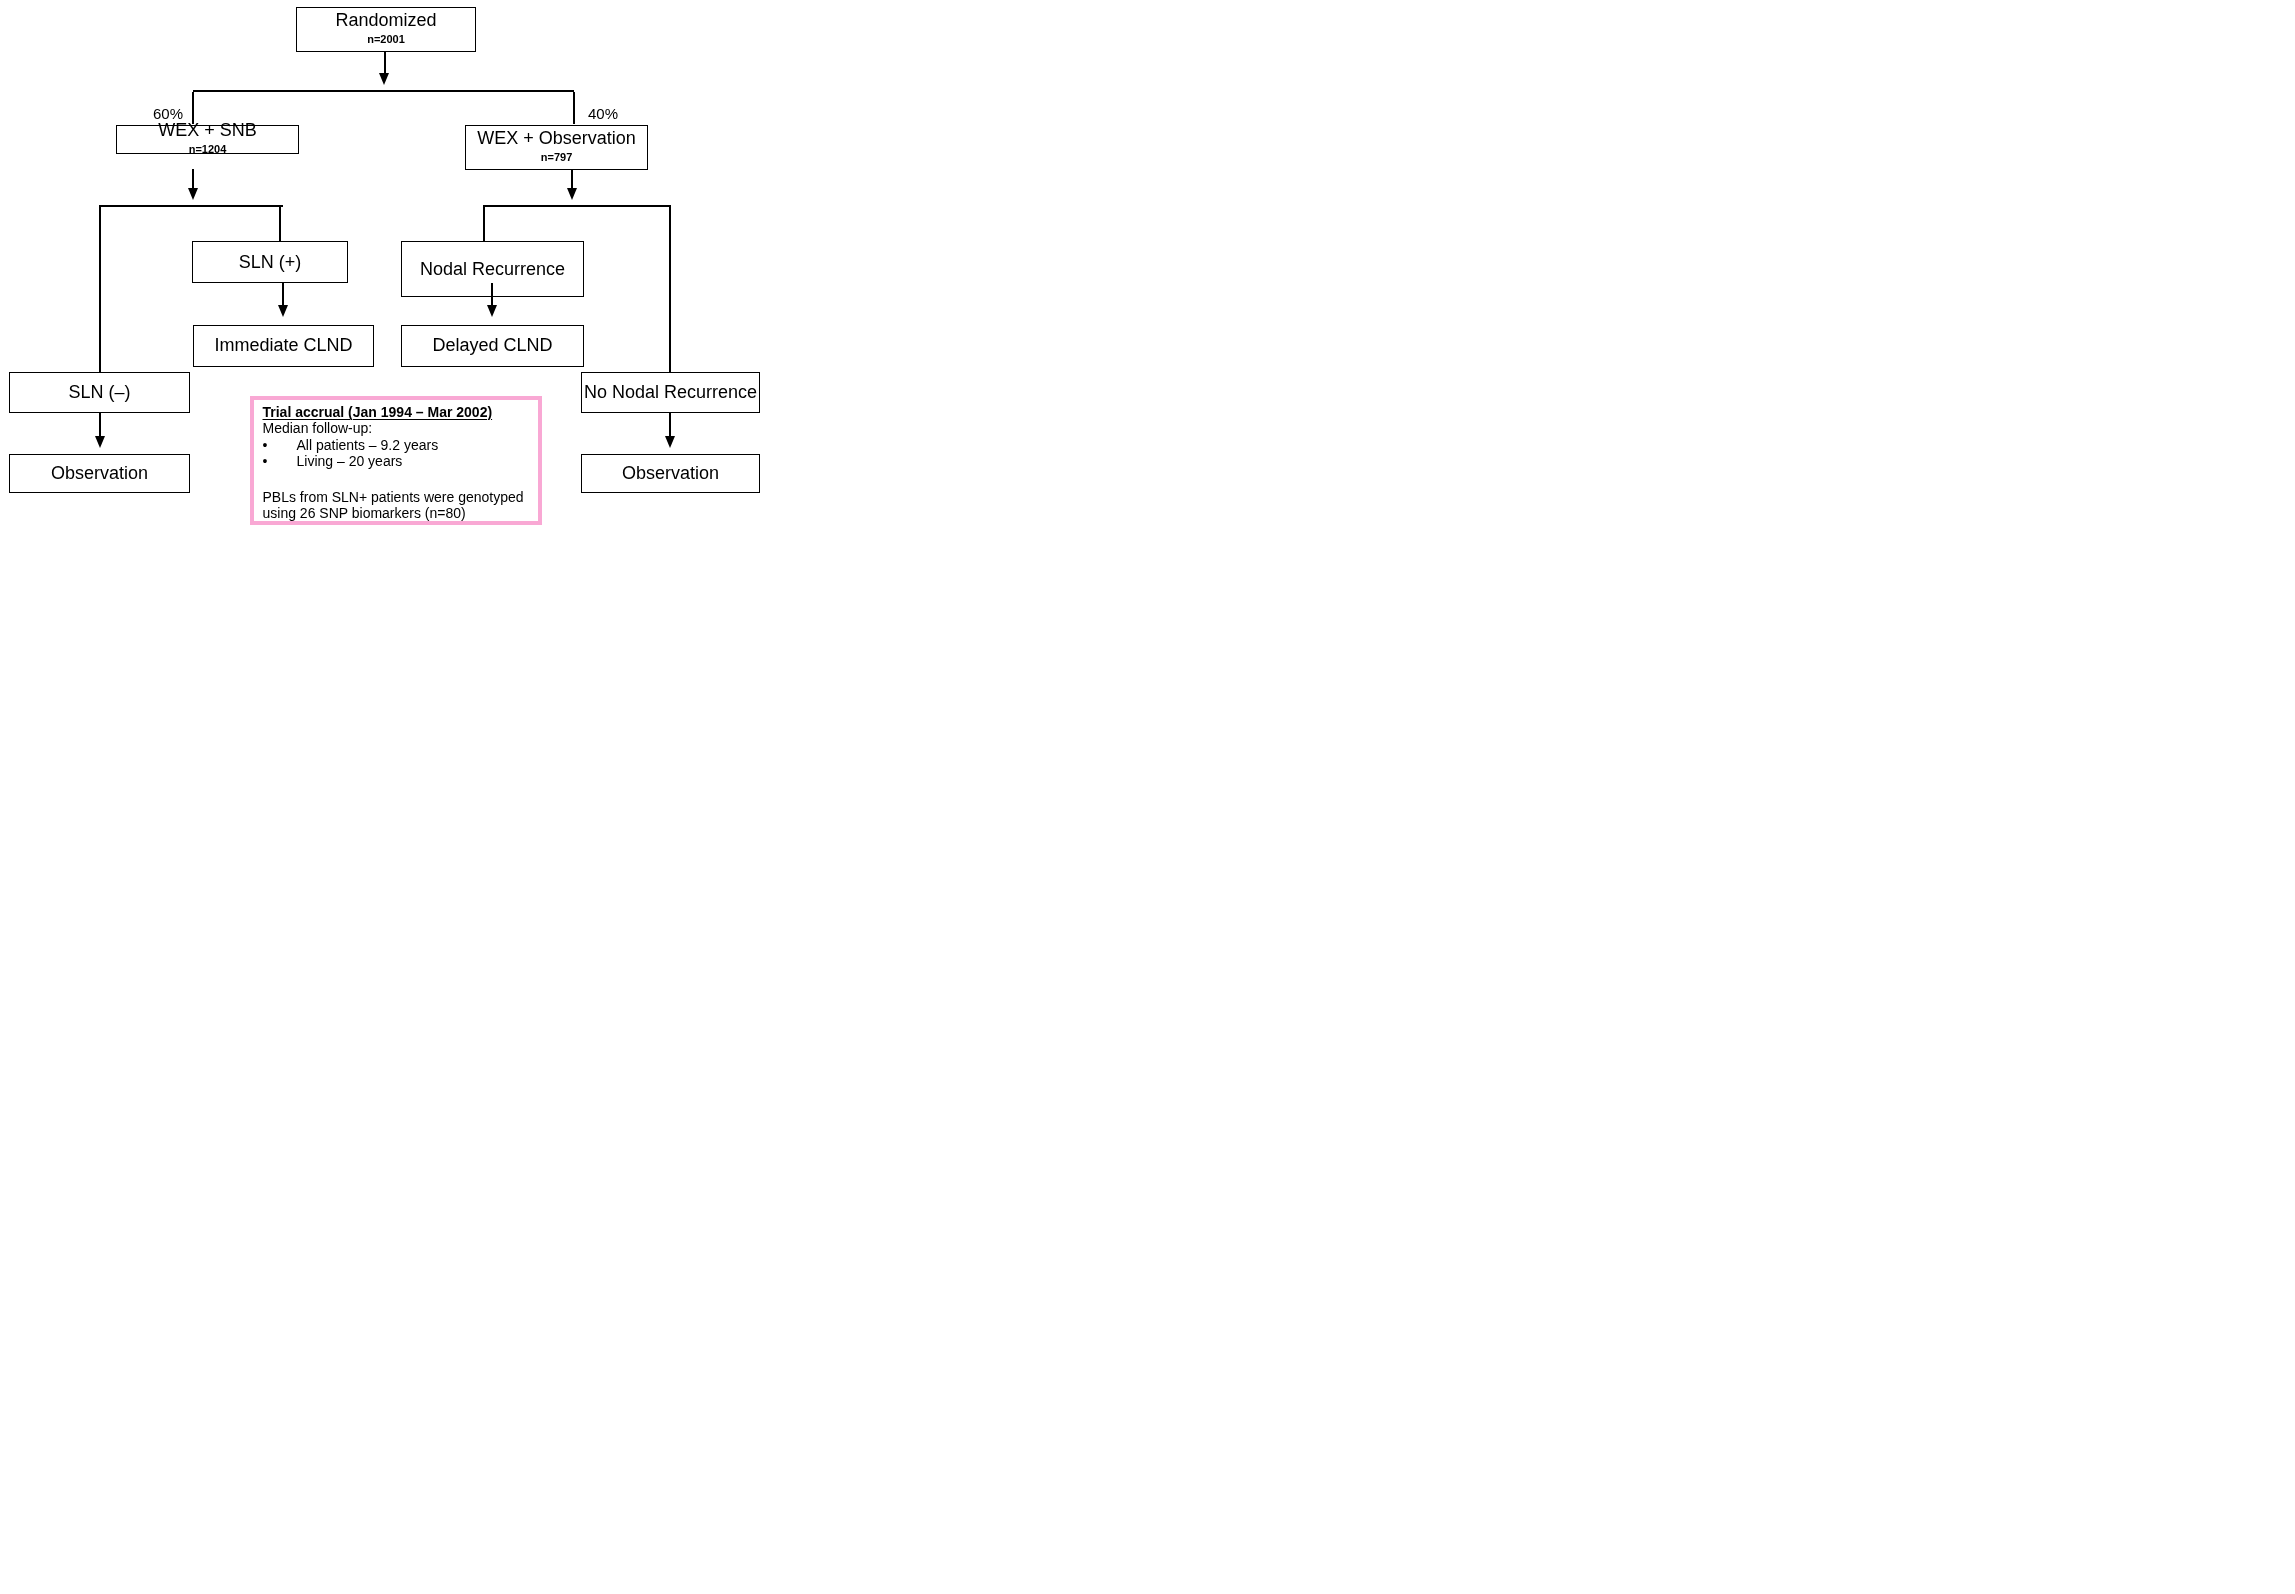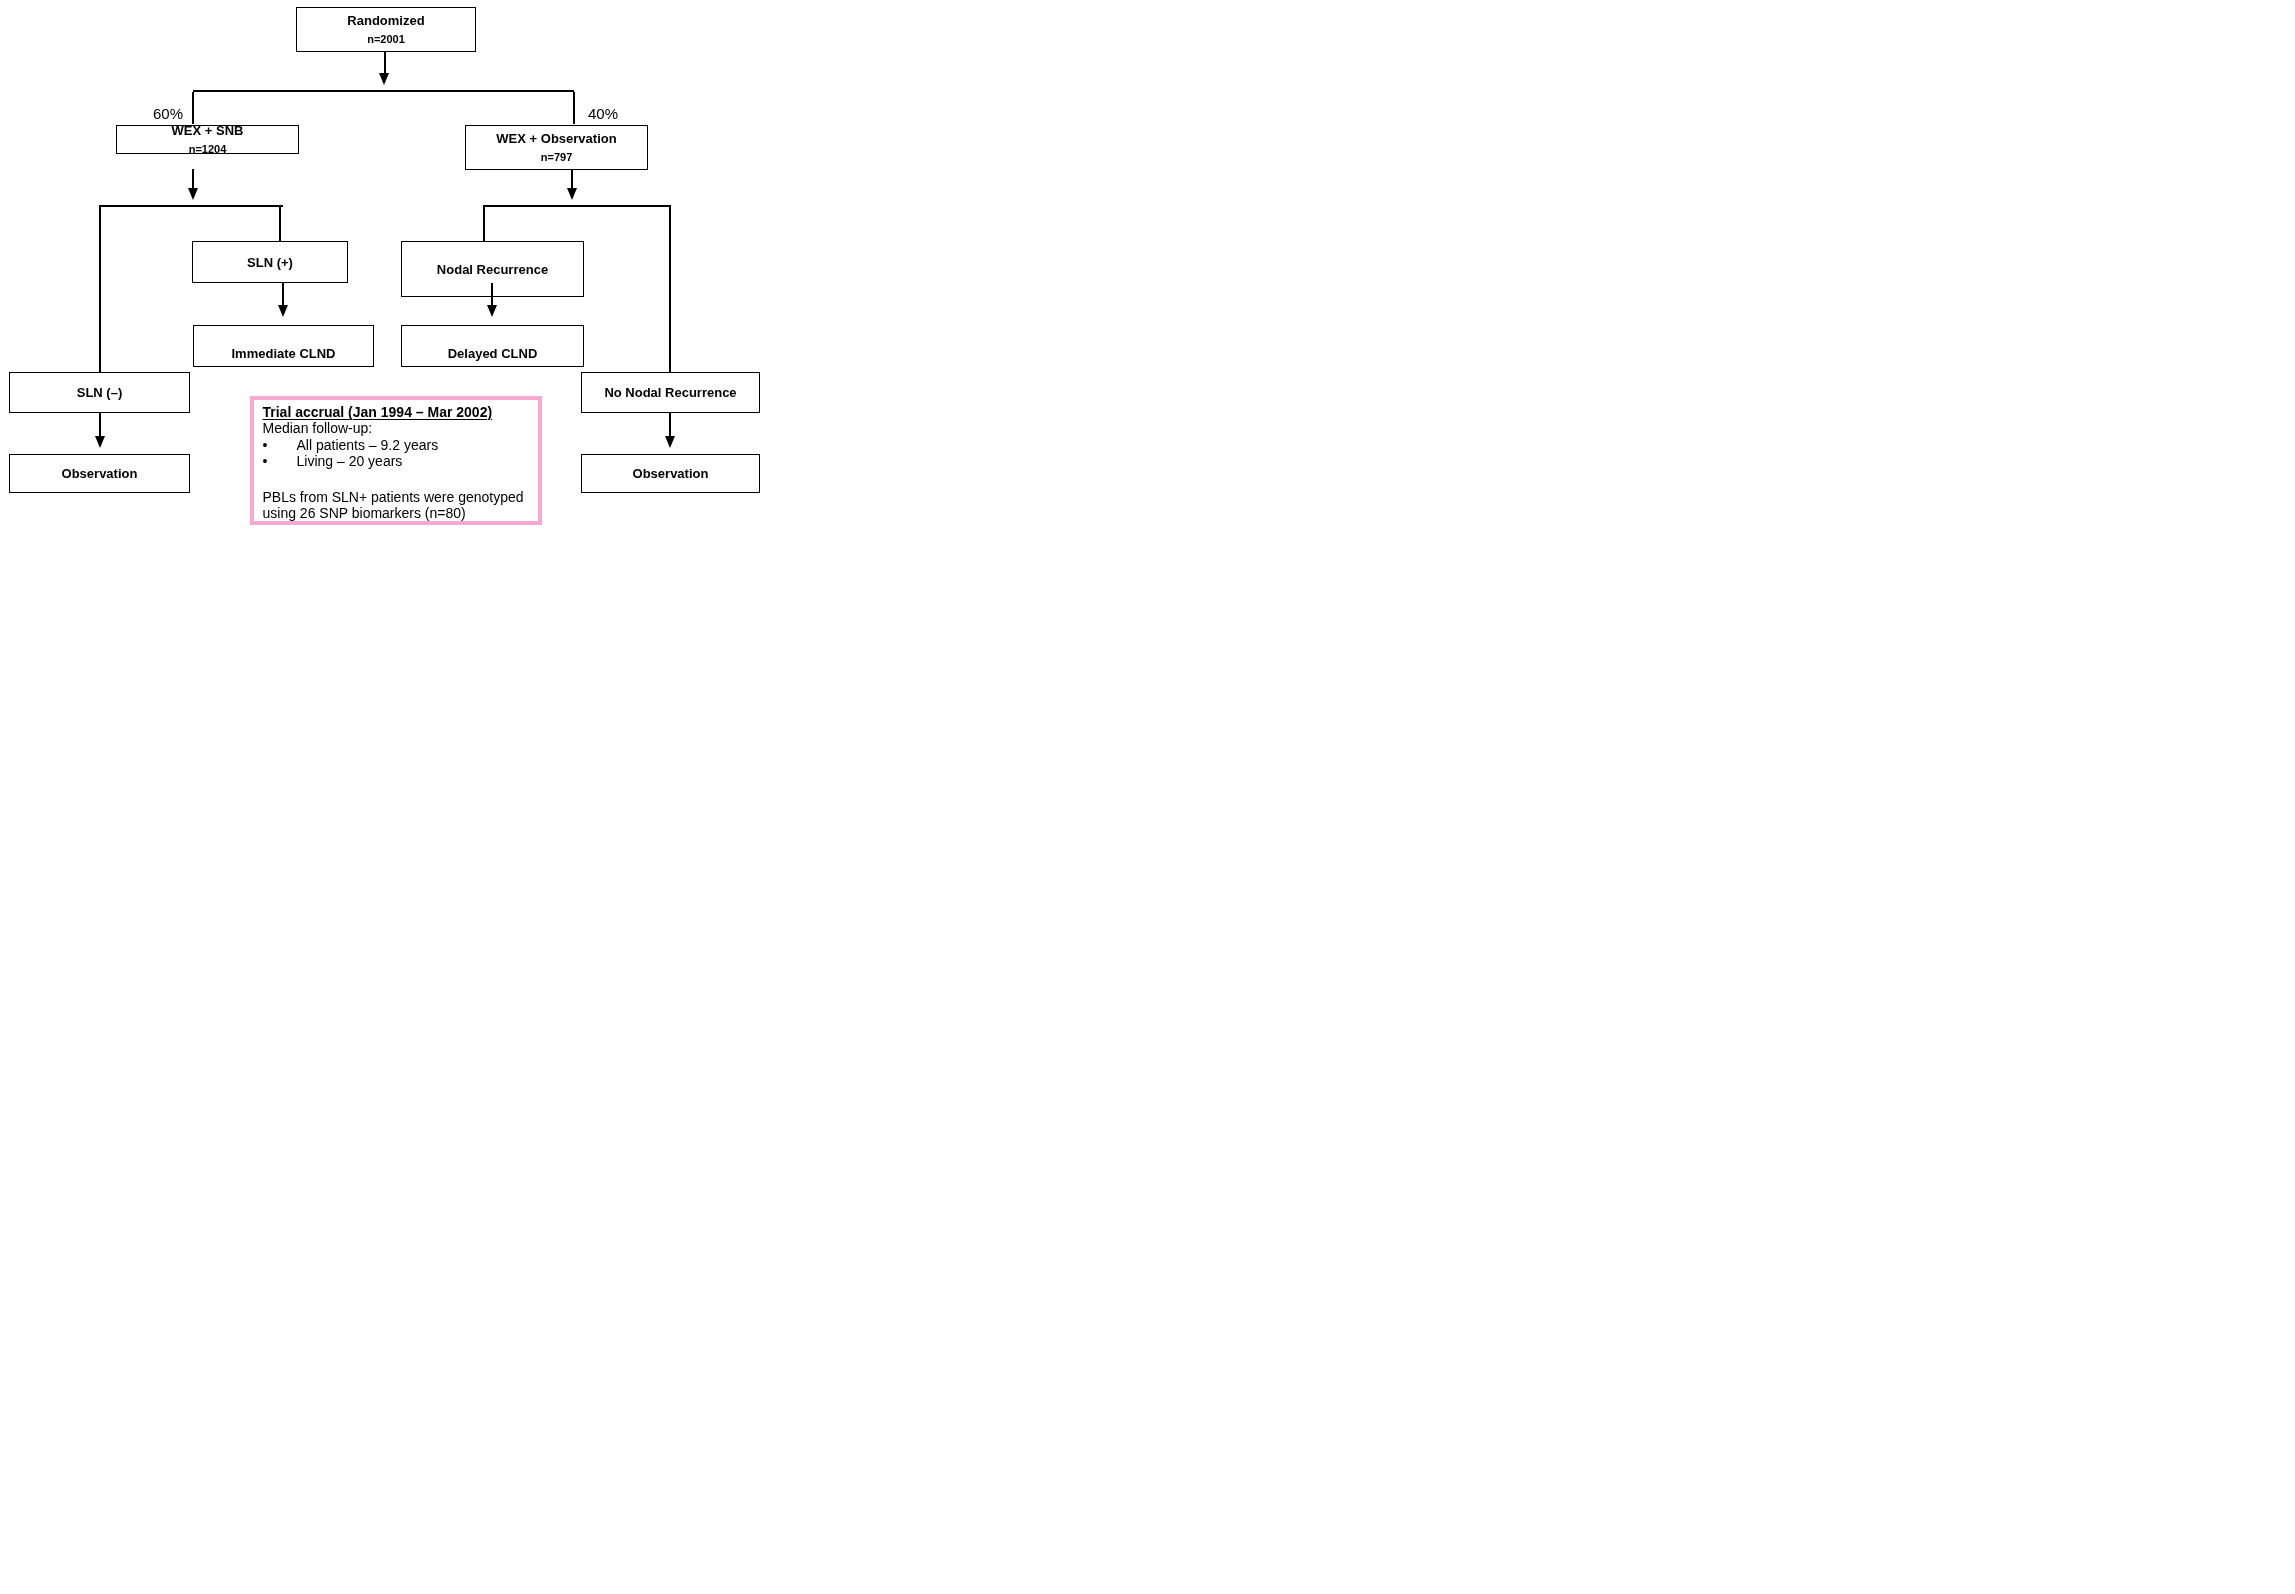--- a/index.html
+++ b/index.html
@@ -22,25 +22,25 @@
     border: 1.7px solid #000000;
     background: #ffffff;
     display: flex;
     flex-direction: column;
     align-items: center;
     justify-content: center;
     text-align: center;
   }
   .node.top-align {
     justify-content: flex-start;
-    padding-top: 18px;
+    padding-top: 10px;
   }
   .node .title {
-    font-weight: bold;
-    font-size: 13px;
+    font-weight: normal;
+    font-size: 18px;
     line-height: 19px;
     white-space: nowrap;
   }
   .node .count {
     font-weight: bold;
     font-size: 11px;
     line-height: 19px;
     white-space: nowrap;
   }
   .vline, .hline {

